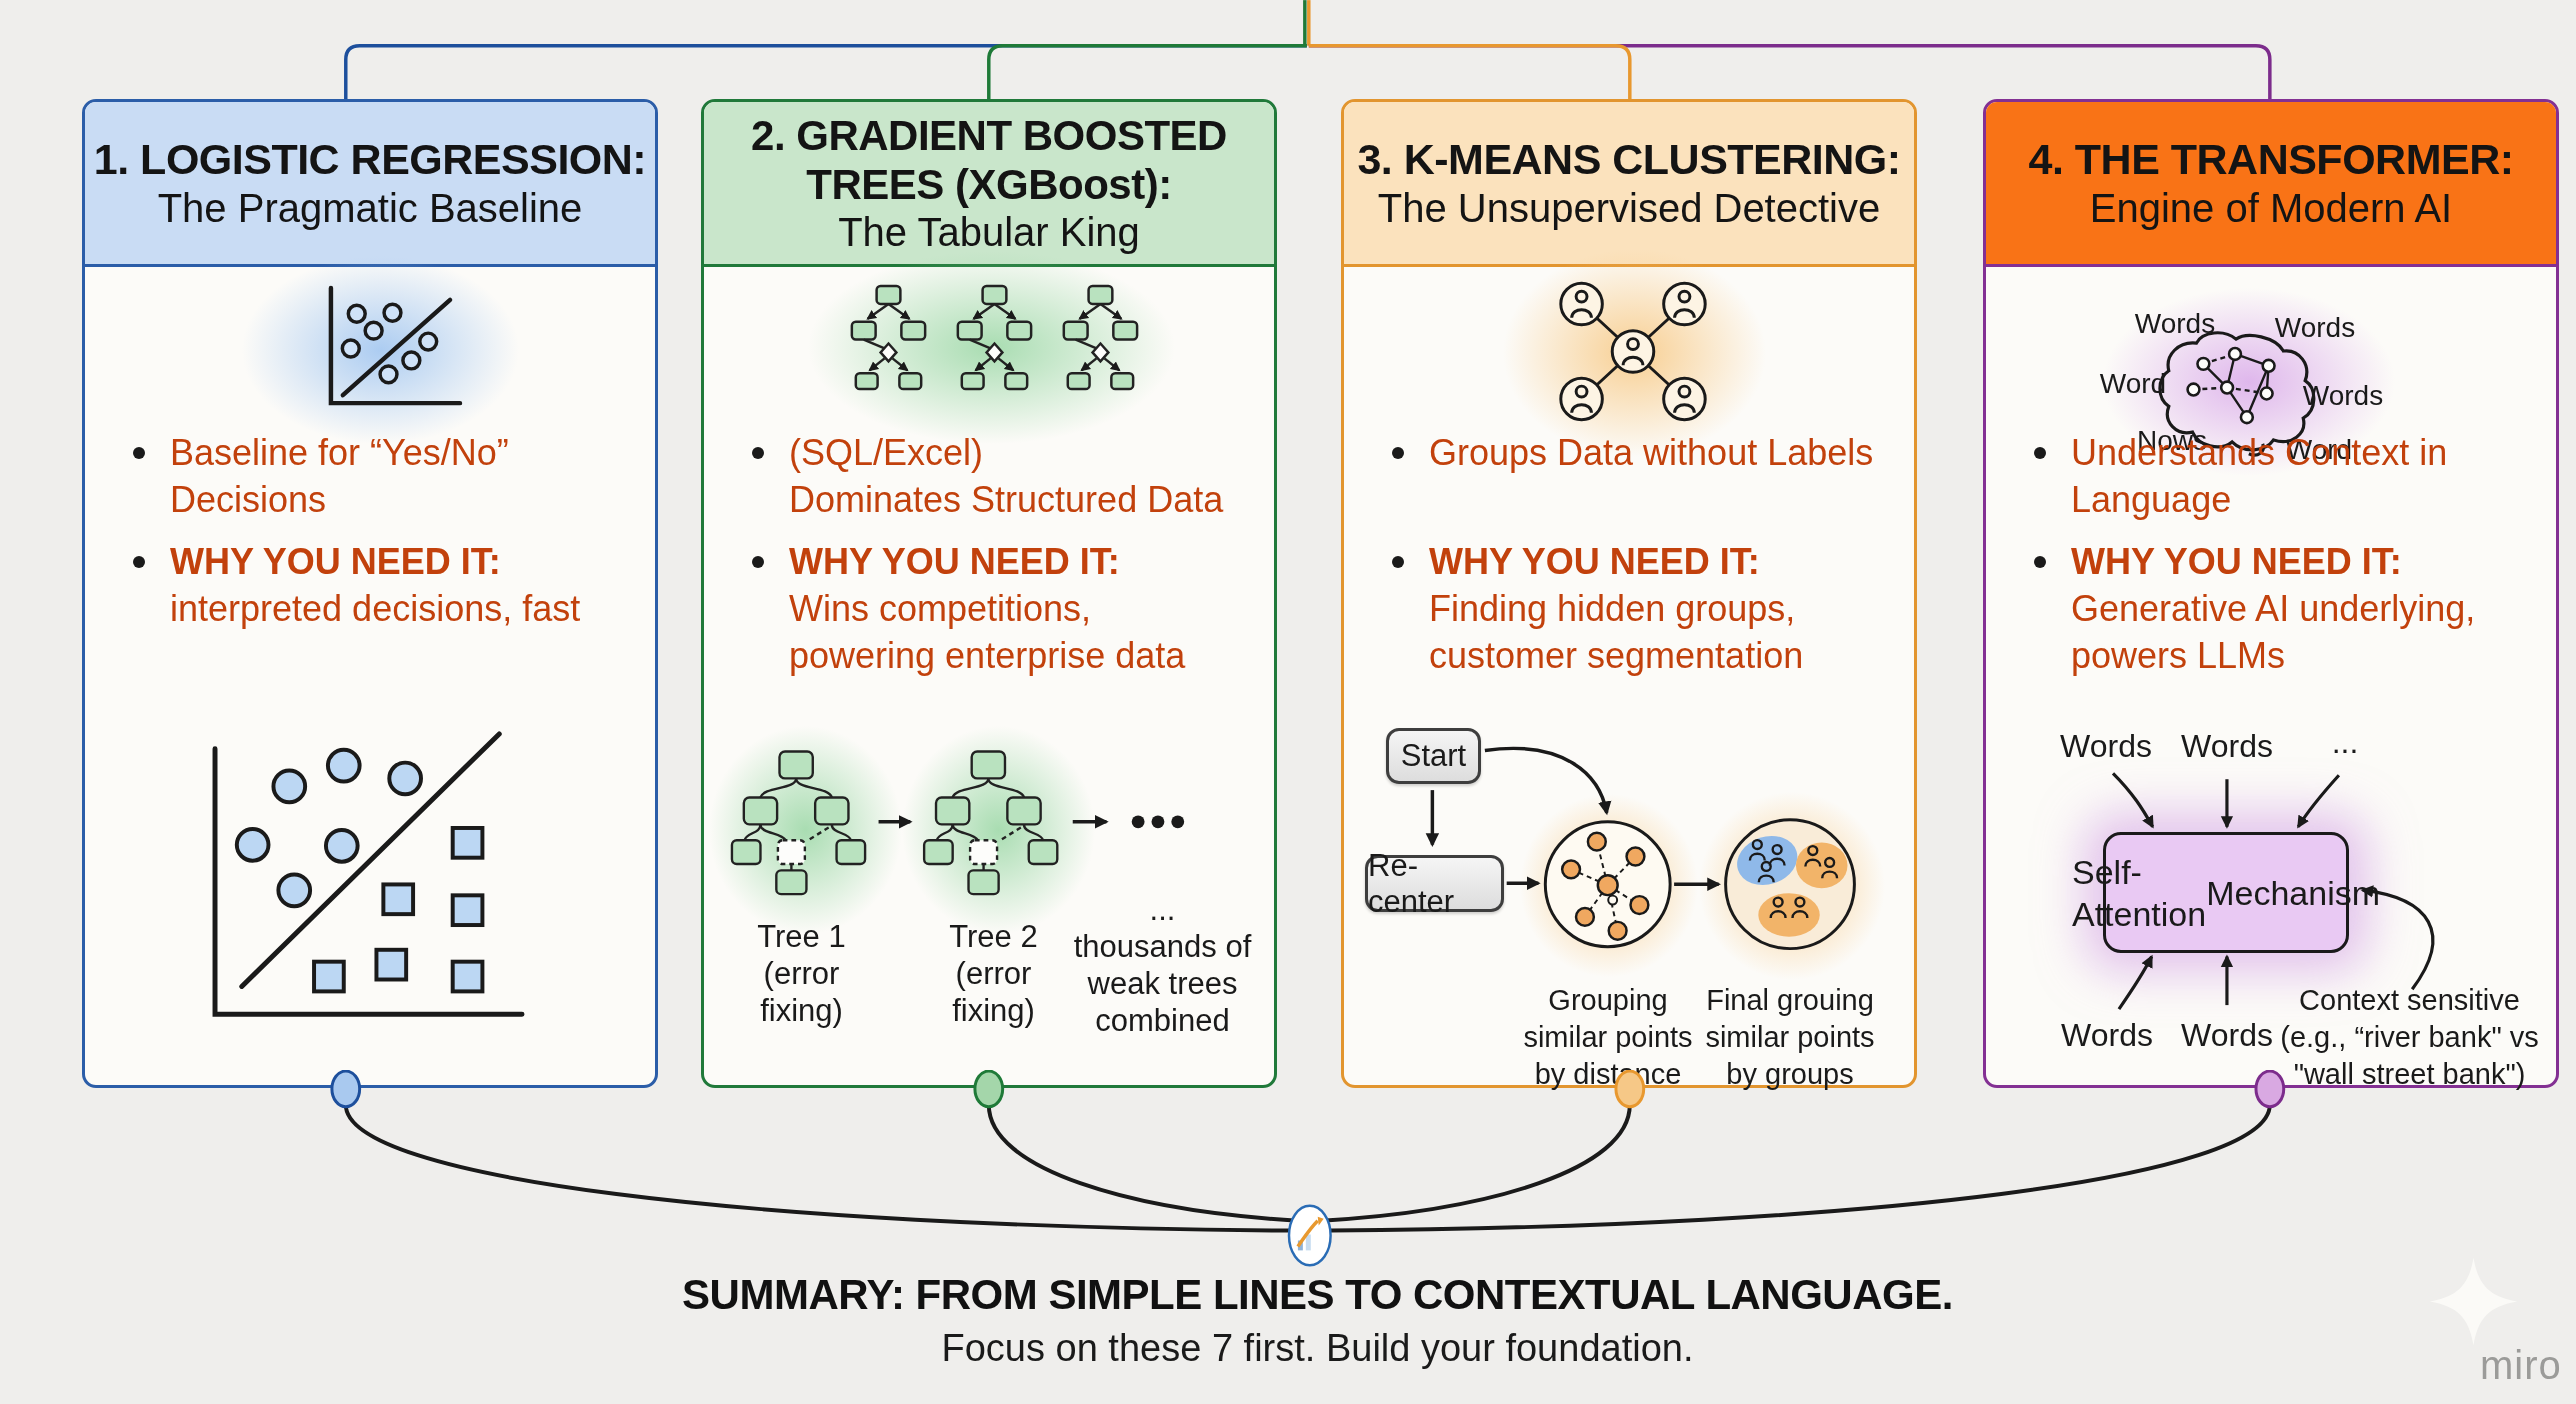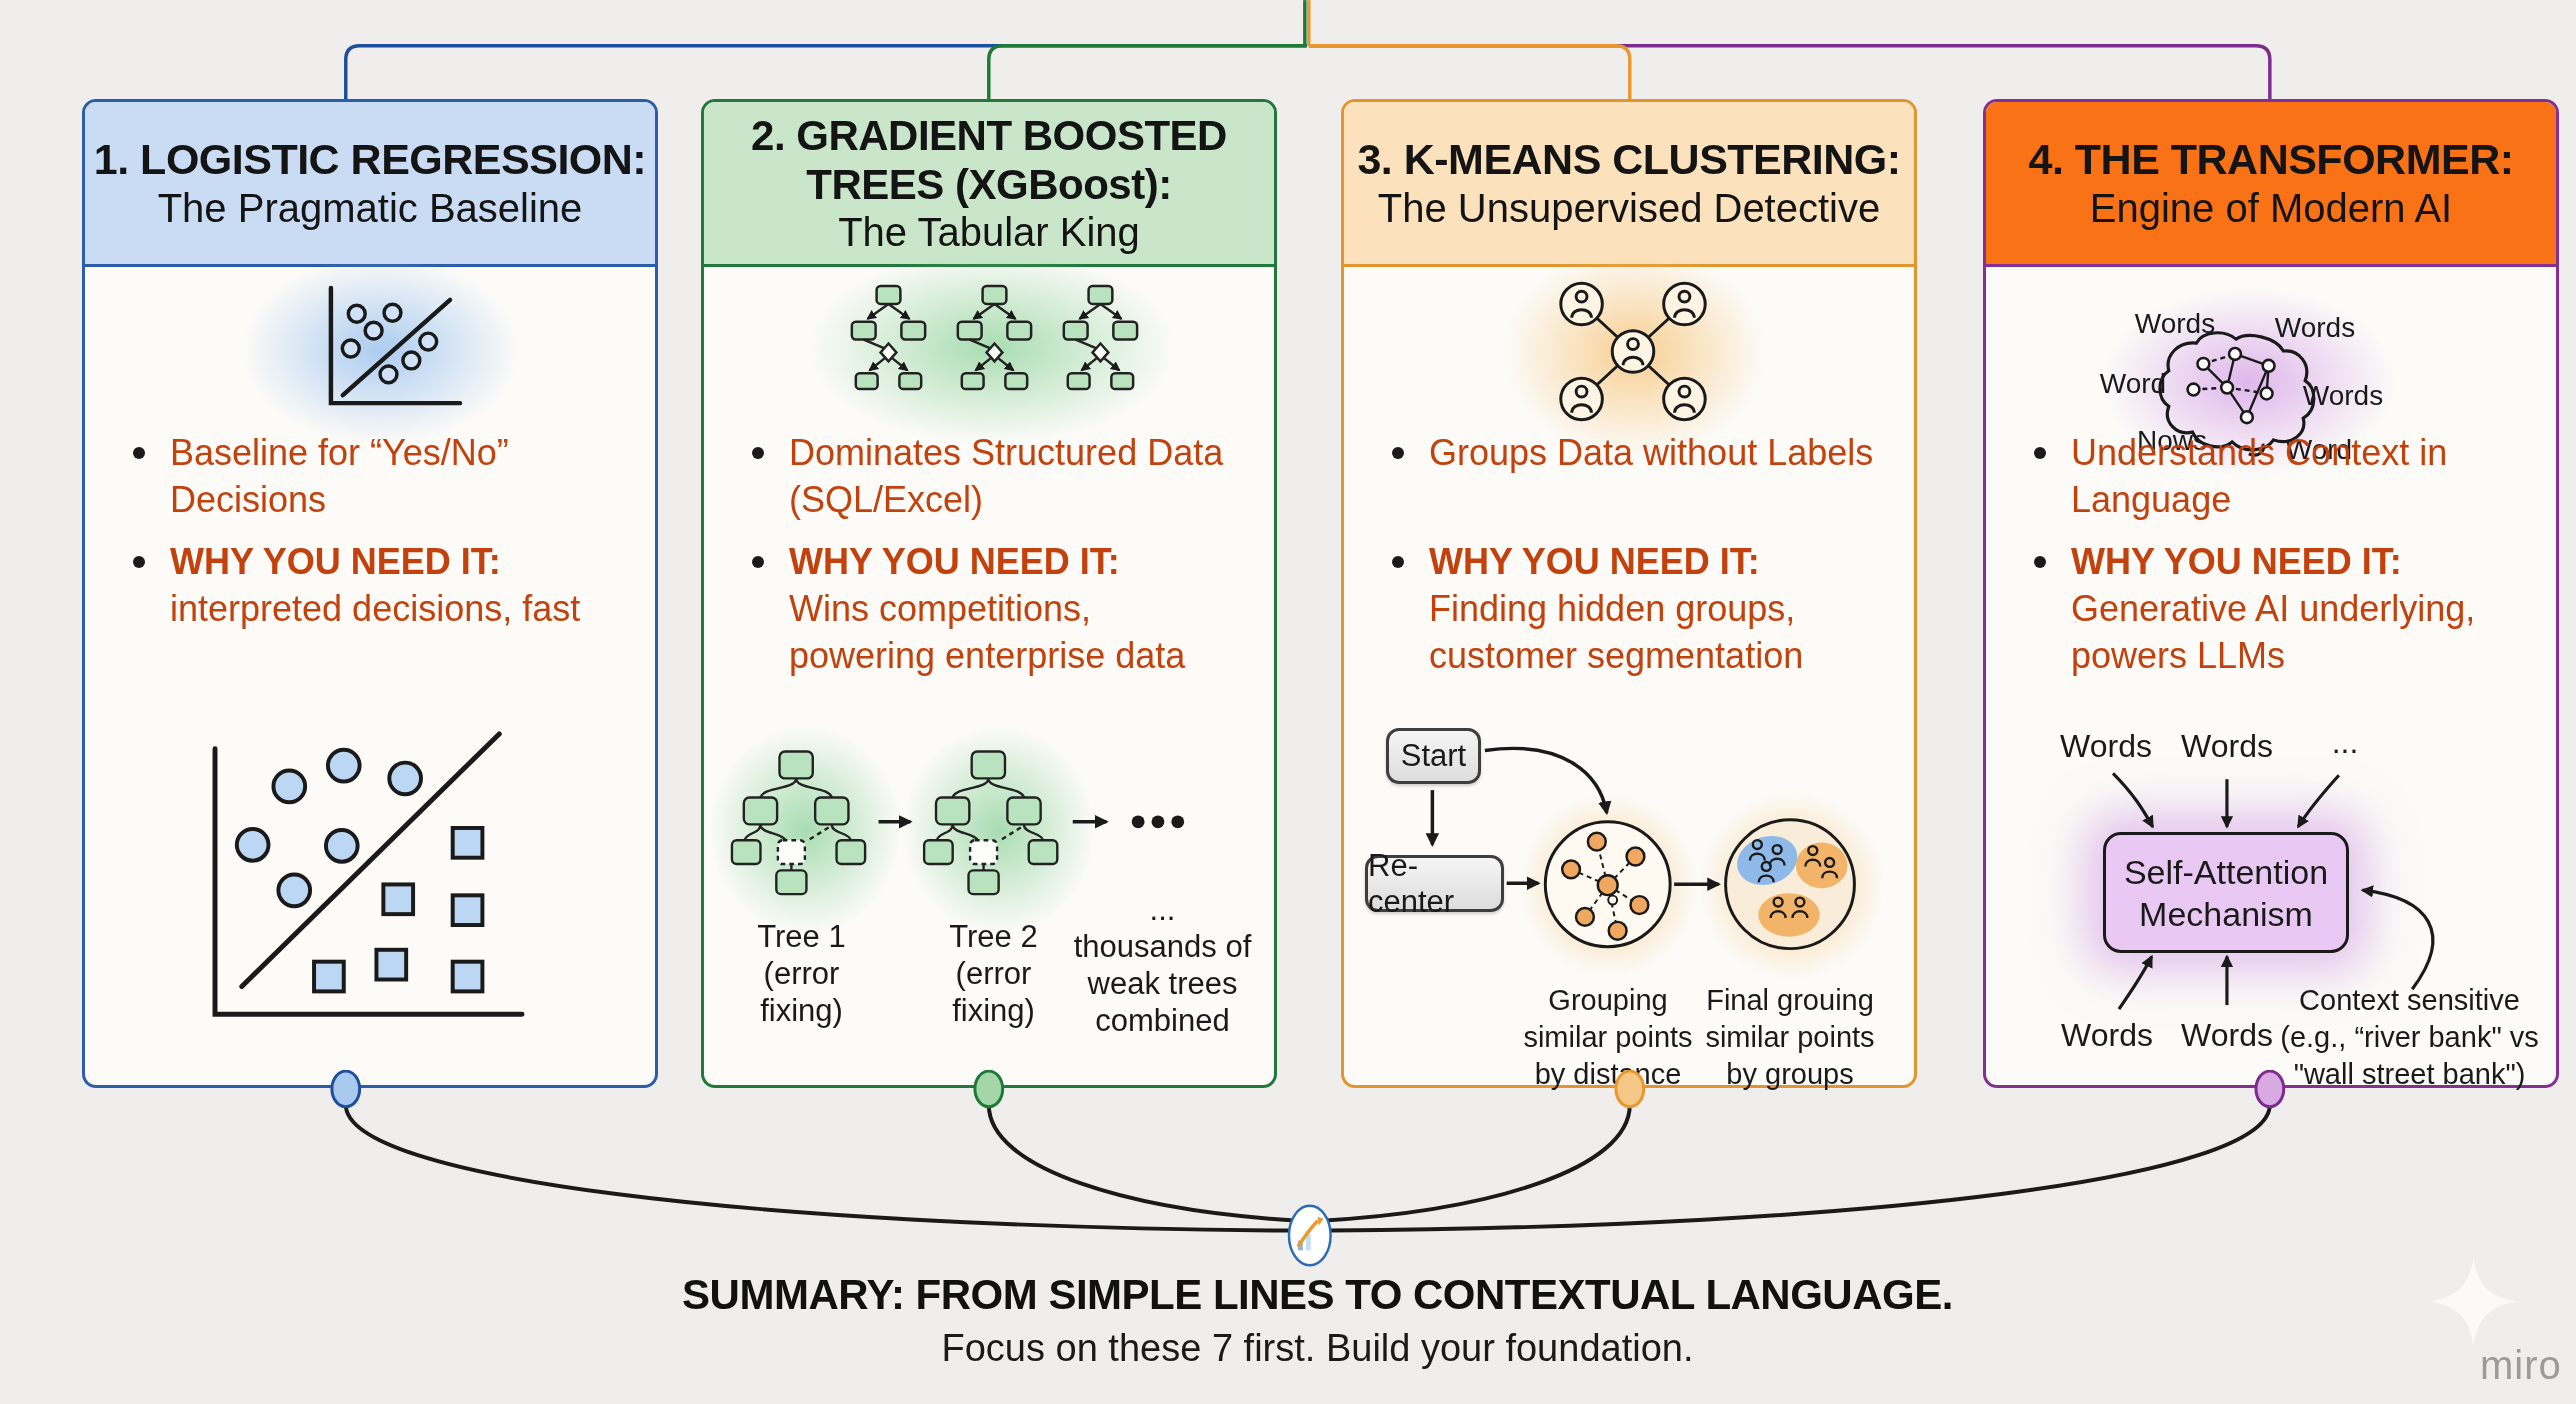--- a/index.html
+++ b/index.html
@@ -63,21 +63,21 @@
   .gray-box {
     position:absolute; border:3px solid #3e3e3e; border-radius:13px;
     background:linear-gradient(#f5f5f5,#dddddd);
     display:flex; align-items:center; justify-content:center;
     font-size:31px; color:#1a1a1a;
     box-shadow:0 2px 3px rgba(0,0,0,.18);
   }
   .sa-box {
     position:absolute; left:117px; top:730px; width:246px; height:121px;
     border:3.5px solid #1a1a1a; border-radius:18px; background:#e9c9f3;
-    display:flex; flex-direction:column; align-items:center; justify-content:center;
+    display:flex; flex-direction:row; align-items:center; justify-content:center;
     font-size:34px; line-height:42px; color:#1a1a1a;
     box-shadow:0 0 46px 20px rgba(206,152,226,.55);
   }
 
   
   #summary { position:absolute; left:525px; top:1270px; width:1585px; text-align:center; }
   #summary .s1 { font-weight:700; font-size:42px; line-height:50px; color:#111; letter-spacing:-0.5px; }
   #summary .s2 { font-size:38px; line-height:48px; color:#1a1a1a; margin-top:4px; }
   #miro-text { position:absolute; left:2480px; top:1343px; font-size:40px; color:#9b9b99; letter-spacing:1px; }
 </style>
@@ -192,22 +192,22 @@
       <g fill="#b9e2bf" stroke="#222" stroke-width="2.5">
         <use href="#mini-tree" x="8" y="10"></use>
         <use href="#mini-tree" x="115" y="10"></use>
         <use href="#mini-tree" x="222" y="10"></use>
       </g>
     </svg>
 
     <div class="bullet" style="top:327px">
       <span class="dot"></span>
       <div class="bt">
+        <div>(SQL/Excel)</div>
         <div>Dominates Structured Data</div>
-        <div>(SQL/Excel)</div>
       </div>
     </div>
     <div class="bullet" style="top:436px">
       <span class="dot"></span>
       <div class="bt">
         <div class="b-strong">WHY YOU NEED IT:</div>
         <div>Wins competitions,</div>
         <div>powering enterprise data</div>
       </div>
     </div>

